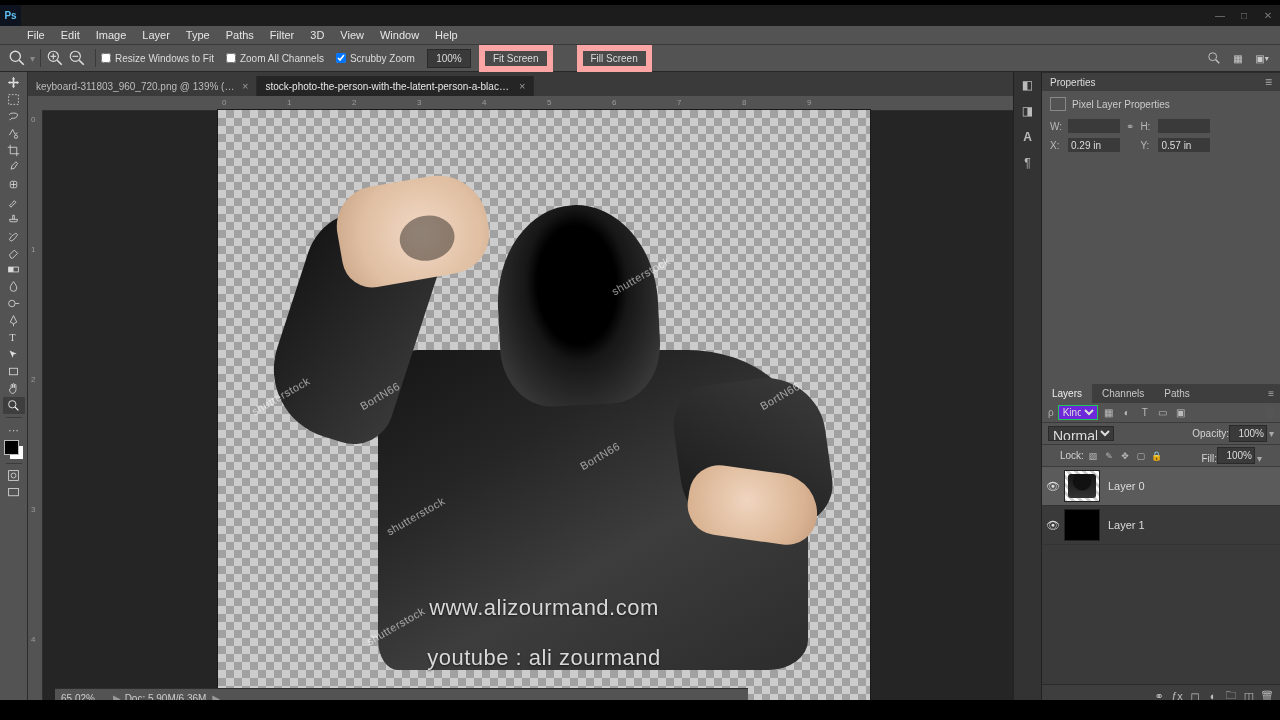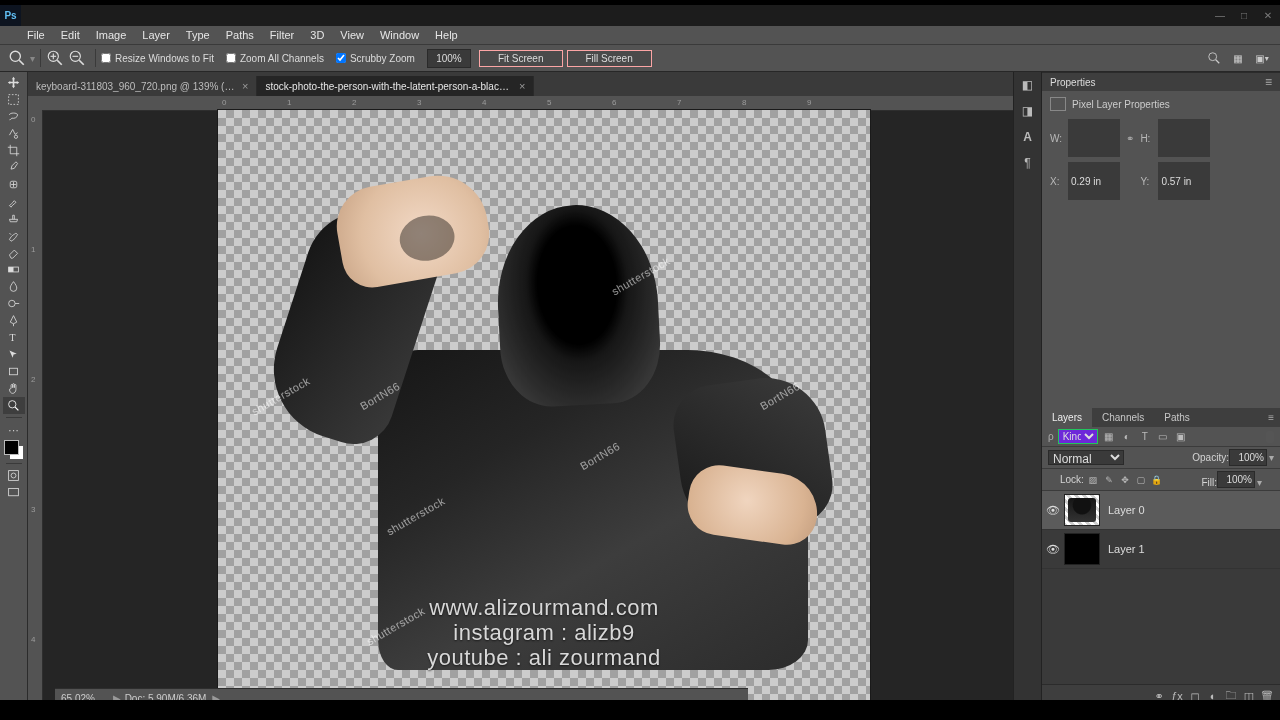--- a/index.html
+++ b/index.html
@@ -14,21 +14,21 @@
   .menubar{height:18px;background:#535353;display:flex;align-items:center;padding-left:27px;font-size:11px;color:#e6e6e6}
   .menubar span{margin-right:16px;cursor:default}
 
   
   .optbar{height:26px;background:#535353;border-top:1px solid #3a3a3a;border-bottom:1px solid #272727;display:flex;align-items:center;padding:0 8px;color:#dcdcdc;font-size:10px}
   .optbar .ico{width:18px;height:18px;display:flex;align-items:center;justify-content:center;margin-right:4px}
   .optbar .sep{width:1px;height:18px;background:#3a3a3a;margin:0 5px}
   .optbar label{display:flex;align-items:flex-start;margin-right:12px;white-space:nowrap}
   .optbar input[type=checkbox]{margin:0 4px 0 0;width:10px;height:10px}
   .optbar .txt{width:38px;height:15px;background:#3a3a3a;border:1px solid #2a2a2a;color:#dcdcdc;font-size:10px;text-align:center;margin-right:8px}
-  .optbar .btn{padding:2px 18px;border:1px solid #fca5a5;background:#4a4a4a;margin-right:4px}
+  .optbar .btn{padding:2px 8px;border:6px solid #fca5a5;background:#4a4a4a;margin-right:24px}
   .optbar .spacer{flex:1}
   .optbar .rico{width:20px;height:20px;display:flex;align-items:center;justify-content:center;margin-left:4px;color:#ccc}
 
   
   .main{display:flex;height:635px}
 
   
   .tools{width:27px;background:#535353;display:flex;flex-direction:column;align-items:center;padding-top:2px;border-right:1px solid #2b2b2b}
   .tool{width:22px;height:17px;margin-bottom:0;display:flex;align-items:center;justify-content:center;color:#d0d0d0}
   .tool svg{width:13px;height:13px;display:block}
@@ -77,37 +77,37 @@
   .rcol{width:27px;background:#333;border-left:1px solid #222;display:flex;flex-direction:column;align-items:center;padding-top:4px}
   .rcol .pi{width:18px;height:18px;margin-bottom:8px;color:#bbb;display:flex;align-items:center;justify-content:center;font-size:12px}
 
   .panels{width:238px;background:#535353;display:flex;flex-direction:column;border-left:1px solid #222}
   .panel-hdr{height:18px;background:#3e3e3e;display:flex;align-items:center;padding:0 8px;font-size:10px;color:#ddd;border-top:1px solid #2b2b2b}
   .panel-hdr .menu{margin-left:auto;color:#aaa;font-size:12px}
 
   .prop-body{padding:6px 8px 10px;font-size:10px;color:#ccc}
   .prop-row{display:flex;align-items:center;margin-bottom:5px}
   .prop-row .lbl{width:18px;color:#b8b8b8}
-  .prop-row input{width:46px;height:14px;background:#3a3a3a;border:none;color:#ddd;font-size:10px;padding:12px 3px}
+  .prop-row input{width:46px;height:14px;background:#3a3a3a;border:none;color:#ddd;font-size:10px;padding:0 3px}
   .prop-row .link{margin:0 6px;color:#aaa}
   .plp{display:flex;align-items:center;margin-bottom:8px}
   .plp .pico{width:14px;height:12px;border:1px solid #888;margin-right:6px}
   .prop-gap{flex:1}
 
   
   .lp-tabs{height:19px;background:#3e3e3e;display:flex;align-items:center;font-size:10px}
   .lp-tabs span{padding:0 10px;height:19px;display:flex;align-items:center;color:#c8c8c8}
   .lp-tabs span.act{background:#535353;color:#eee}
   .lp-tabs .menu{margin-left:auto;padding:0 6px;color:#aaa}
   .lp-opts{display:flex;align-items:center;padding:2px 6px;font-size:10px;border-bottom:1px solid #3b3b3b}
   .lp-opts select,.lp-opts input{background:#6d28d9;border:1px solid #22c55e;color:#ddd;font-size:10px}
   .lp-opts .kind{width:40px;height:15px}
   .lp-opts .filter-ico{width:14px;height:14px;margin-left:4px;color:#bbb;display:flex;align-items:center;justify-content:center;font-size:10px}
   .lp-row2{display:flex;align-items:center;padding:2px 6px;font-size:10px;border-bottom:1px solid #3b3b3b}
-  .lp-row2 select{background:#3a3a3a;border:1px solid #2a2a2a;color:#ddd;font-size:12px;width:76px;height:15px}
+  .lp-row2 select{background:#3a3a3a;border:1px solid #2a2a2a;color:#ddd;font-size:14px;width:66px;height:15px}
   .lp-row2 .r{margin-left:auto;display:flex;align-items:center}
   .lp-row2 .r input{width:32px;height:13px;background:#3a3a3a;border:1px solid #2a2a2a;color:#ddd;font-size:10px;text-align:right}
   .lp-lock{display:flex;align-items:center;padding:2px 18px;font-size:10px;border-bottom:1px solid #3b3b3b}
   .lp-lock .li{width:14px;height:14px;margin-left:2px;color:#bbb;display:flex;align-items:center;justify-content:center;font-size:9px}
 
   .layers{flex:1;overflow:auto;background:#3a3a3a}
   .layer{display:flex;align-items:center;height:38px;border-bottom:1px solid #333;font-size:11px;color:#ddd}
   .layer.sel{background:#5b5b5b}
   .layer .vis{width:22px;display:flex;justify-content:center;color:#ddd}
   .layer .thumb{width:34px;height:30px;margin-right:8px;border:1px solid #222;background:#000}
@@ -378,21 +378,20 @@
 
         <span class="wm" style="left:30px;top:280px">shutterstock</span>
         <span class="wm" style="left:140px;top:280px">BortN66</span>
         <span class="wm" style="left:165px;top:400px">shutterstock</span>
         <span class="wm" style="left:360px;top:340px">BortN66</span>
         <span class="wm" style="left:145px;top:510px">shutterstock</span>
         <span class="wm" style="left:540px;top:280px">BortN66</span>
         <span class="wm" style="left:390px;top:160px">shutterstock</span>
 
         <div class="ovl" style="top:485px">www.alizourmand.com</div>
-        <div class="ovl" style="top:510px">instagram : alizb9</div>
         <div class="ovl" style="top:535px">youtube : ali zourmand</div>
       </div>
 
       <div class="status">
         <span class="sp">65.02%</span>
         <span class="tri">▶</span>
         <span>Doc: 5.90M/6.36M</span>
         <span class="tri" style="margin-left:6px">▶</span>
       </div>
     </div>

